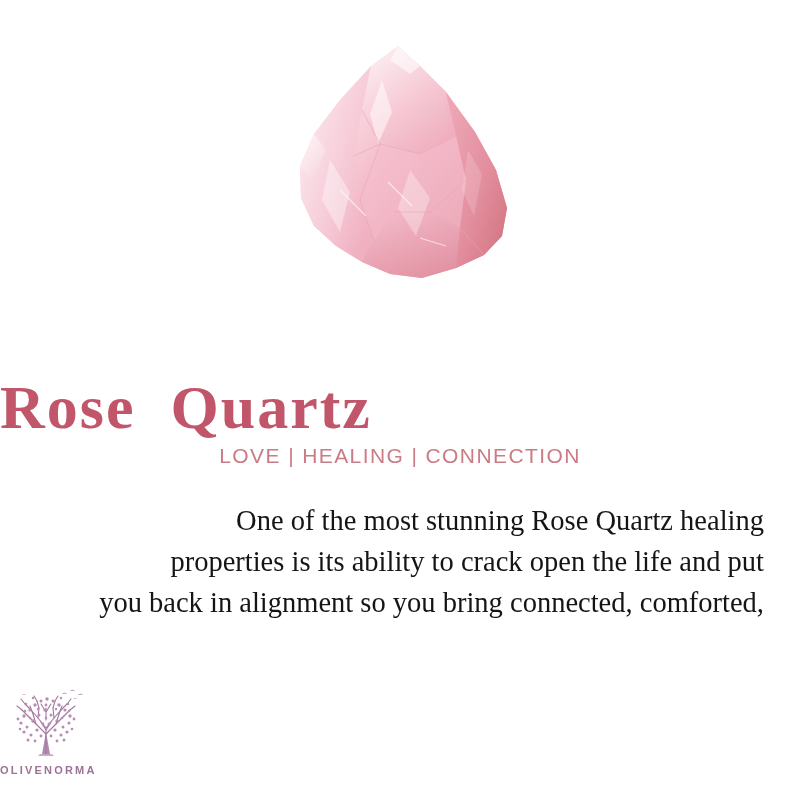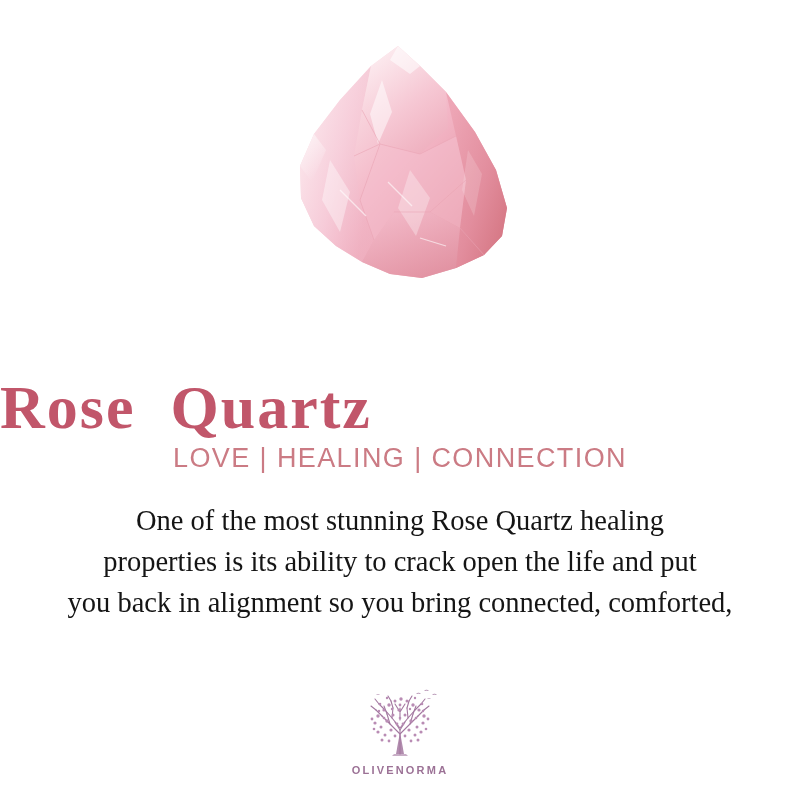--- a/index.html
+++ b/index.html
@@ -55,53 +55,53 @@
 
   
   .subtitle {
     position: absolute;
     top: 445px;
     left: 0;
     width: 800px;
     text-align: center;
     font-family: "Liberation Sans", sans-serif;
     font-weight: 300;
-    font-size: 27px;
+    font-size: 21px;
     line-height: 1.0;
     letter-spacing: 1.4px;
     color: #cb7b84;
     white-space: pre;
   }
 
   
   .body-copy {
     position: absolute;
     top: 500px;
     left: 36px;
     width: 728px;
-    text-align: center;
+    text-align: right;
     font-family: "Liberation Serif", serif;
     font-size: 28.5px;
     line-height: 41px;
     color: #151515;
   }
   .body-copy .line {
     display: block;
     white-space: nowrap;
   }
 
   
   .logo {
     position: absolute;
     top: 686px;
     left: 0;
     width: 800px;
     display: flex;
     flex-direction: column;
-    align-items: center;
+    align-items: flex-start;
   }
   .logo-mark { display: block; }
   .logo-word {
     margin-top: 2px;
     font-family: "Liberation Sans", sans-serif;
     font-size: 11px;
     font-weight: 600;
     letter-spacing: 2.2px;
     color: #9c7296;
     white-space: pre;

